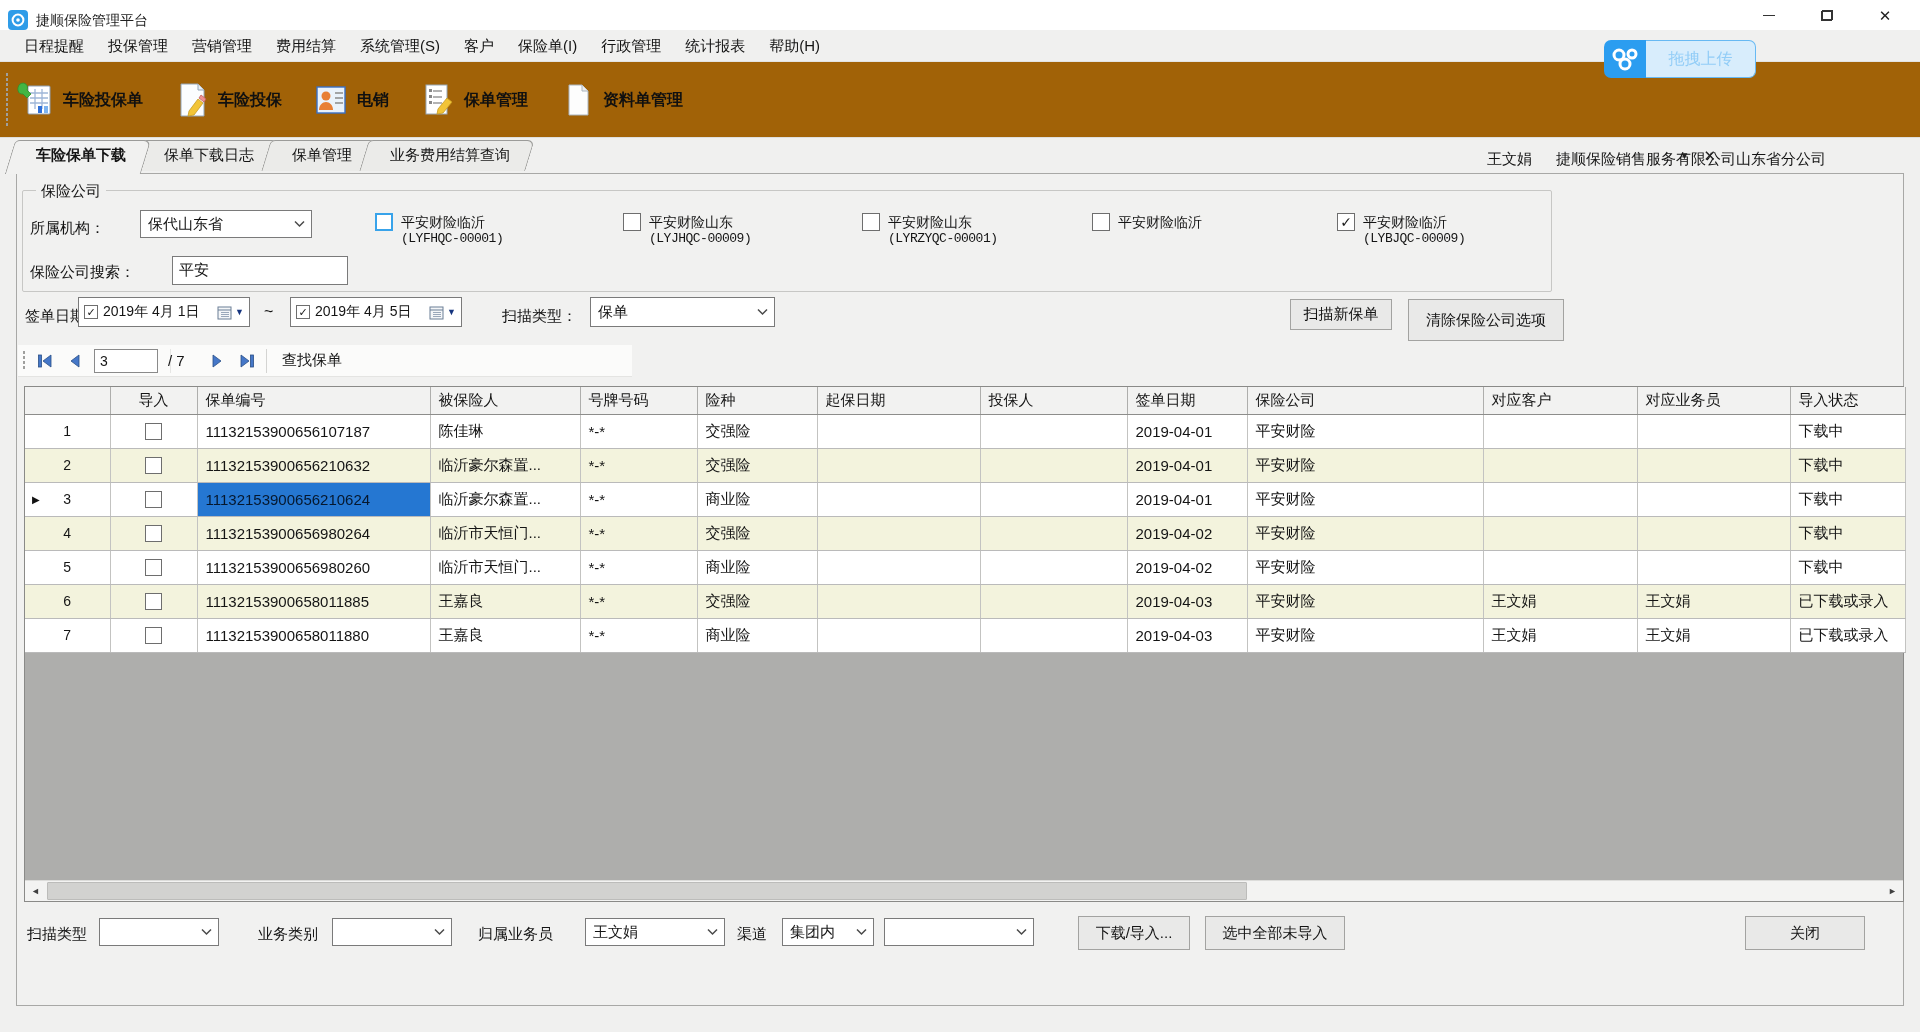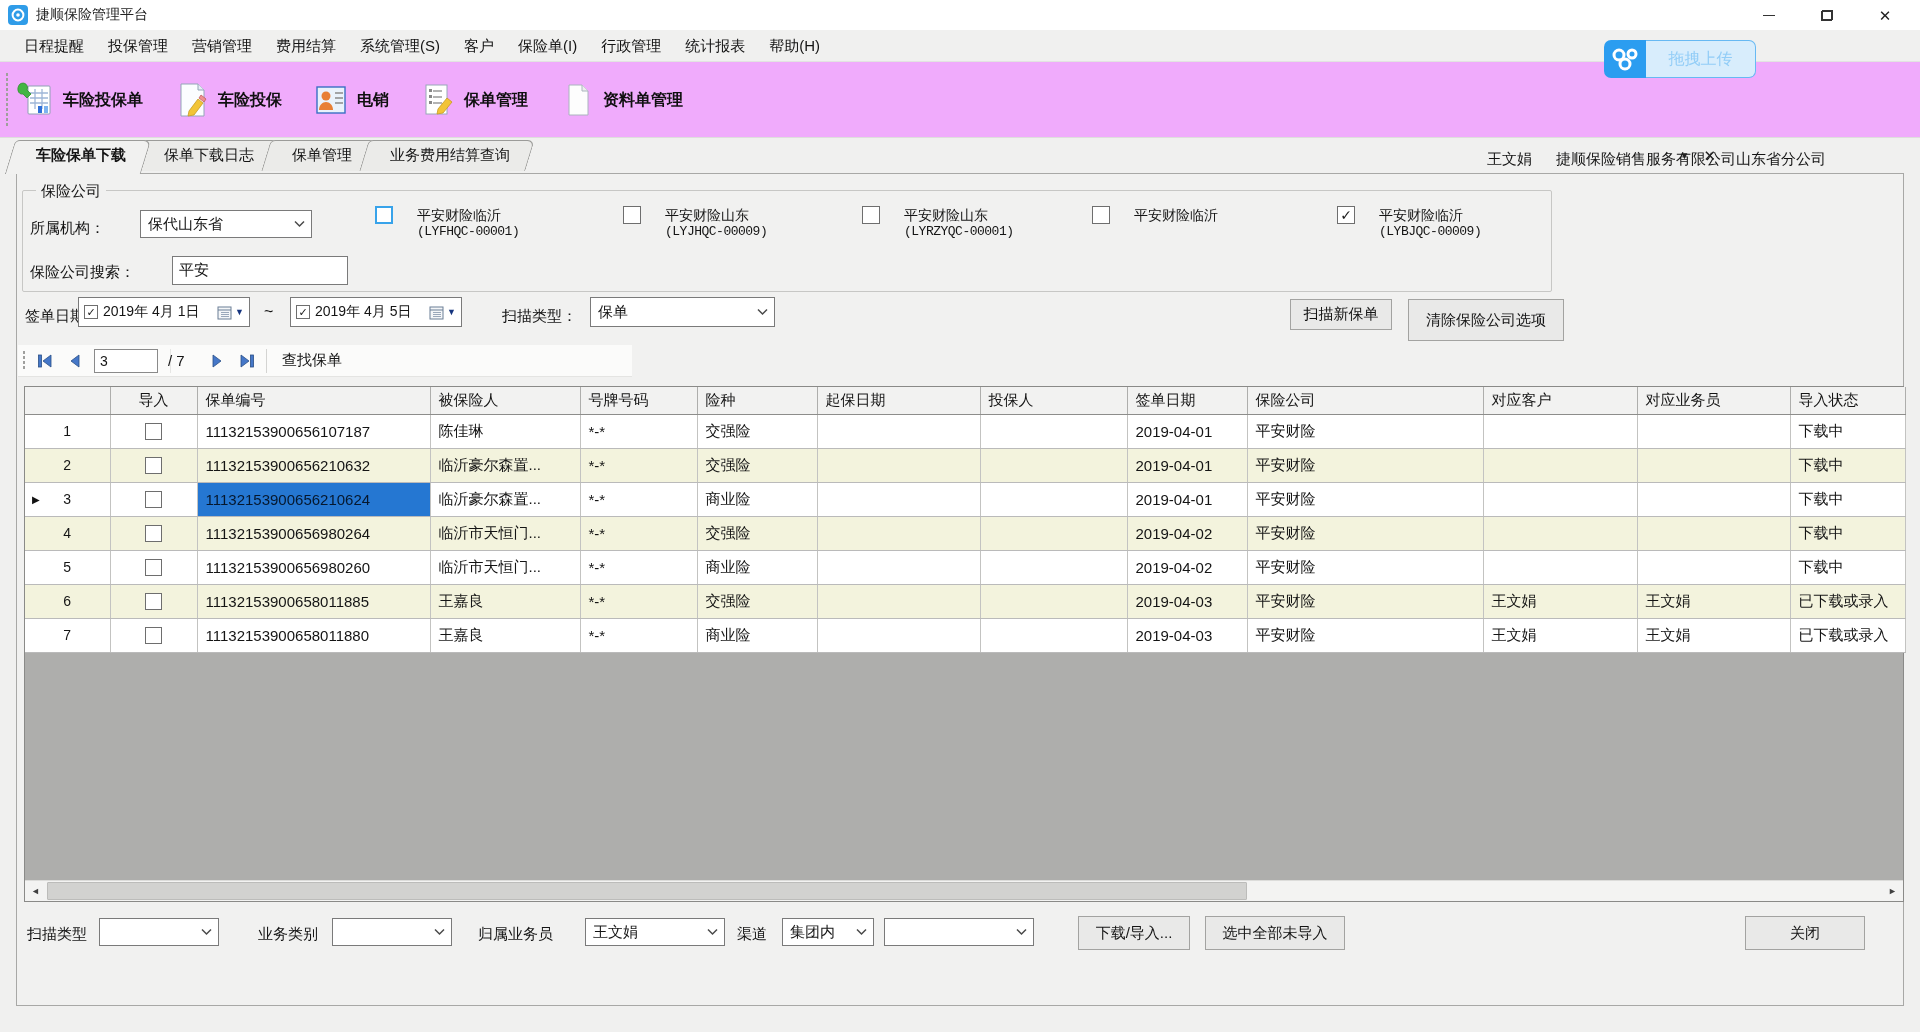--- a/index.html
+++ b/index.html
@@ -1,42 +1,42 @@
 <!DOCTYPE html>
 <html><head>
 <meta charset="utf-8">
 <style>
   *{box-sizing:border-box;margin:0;padding:0}
   html,body{width:1920px;height:1032px;overflow:hidden}
   body{font-family:"Liberation Sans","DejaVu Sans",sans-serif;color:#141414;background:#f0f0ef}
   #screen{position:relative;width:1920px;height:1032px;background:#f0f0ef}
 
   
-  .titlebar{position:absolute;left:0;top:0;width:1920px;height:30px;background:#ffffff;display:flex;align-items:center}
+  .titlebar{position:absolute;left:0;top:0;width:1920px;height:30px;background:#ffffff;display:flex;align-items:flex-end}
   .app-logo{margin-left:8px;width:20px;height:20px;border-radius:4px;background:#2f9ce8;display:flex;align-items:center;justify-content:center;flex:none}
   .title-text{margin-left:8px;font-size:14px;color:#222}
   .win-controls{position:absolute;right:6px;top:0;height:30px;display:flex}
   .win-btn{width:58px;height:30px;display:flex;align-items:center;justify-content:center;color:#333;cursor:default}
   .min-glyph{display:block;width:12px;height:0;border-top:1.6px solid #333}
   .restore-glyph{position:relative;width:12px;height:11px}
   .restore-glyph::before{content:"";position:absolute;left:0;bottom:0;width:9px;height:8px;border:1.4px solid #333;background:#fff}
   .restore-glyph::after{content:"";position:absolute;right:0;top:0;width:9px;height:8px;border:1.4px solid #333}
   .close-glyph{font-size:15px;line-height:1;color:#222}
 
   
   .menubar{position:absolute;left:0;top:30px;width:1920px;height:32px;background:#f0f0ef;border-bottom:1px solid #e3e3e1;display:flex;align-items:center;padding-left:12px}
   .menu-item{padding:0 12px;font-size:15px;height:32px;line-height:32px;white-space:nowrap}
 
   
   .upload-btn{position:absolute;left:1604px;top:40px;height:38px;display:flex;z-index:5}
   .upl-icon{width:42px;height:38px;background:#2b9df0;border-radius:7px 0 0 7px;display:flex;align-items:center;justify-content:center}
   .upl-label{width:110px;height:38px;background:#d8edfc;border:1px solid #67b9f3;border-left:none;border-radius:0 7px 7px 0;display:flex;align-items:center;justify-content:center;font-size:16px;color:#92cdf7}
 
   
-  .toolbar{position:absolute;left:0;top:62px;width:1920px;height:76px;background:#f0abfc;border-bottom:1px solid #dededc}
+  .toolbar{position:absolute;left:0;top:62px;width:1920px;height:76px;background:#a16207;border-bottom:1px solid #dededc}
   .grip{position:absolute;width:4px;background-image:radial-gradient(#9f9f9d 42%,transparent 45%);background-size:4px 5px}
   .toolbar-grip{left:5px;top:10px;bottom:10px}
   .tool-items{position:absolute;left:16px;top:8px;height:60px;display:flex;align-items:center;gap:30px}
   .tool-btn{display:flex;align-items:center;gap:7px;cursor:default}
   .tool-icon{display:flex;align-items:center;justify-content:center}
   .tool-label{font-size:16px;font-weight:bold;color:#101010;white-space:nowrap}
   .user-name{position:absolute;left:1487px;top:88px;font-size:15px}
   .company-name{position:absolute;left:1556px;top:88px;font-size:15px}
 
   
@@ -60,21 +60,21 @@
 
   .form-label{position:absolute;font-size:15px;white-space:nowrap;z-index:4}
   .combo{position:absolute;background:#fff;border:1px solid #7a7a7a;display:flex;align-items:center;padding:0 24px 0 7px;font-size:15px;z-index:4;white-space:nowrap}
   .combo .chev{position:absolute;right:6px;top:50%;transform:translateY(-50%)}
   .textbox{position:absolute;background:#fff;border:1px solid #7a7a7a;font-size:15px;display:flex;align-items:center;padding:0 6px;z-index:4}
 
   
   .checkbox{width:18px;height:18px;background:#fff;border:1px solid #6e6e6e;display:inline-flex;align-items:center;justify-content:center;font-size:14px;line-height:1;color:#1a1a1a;flex:none}
   .checkbox.focused{border:2px solid #38a3ea}
   .checkbox.checked::after{content:"✓"}
-  .company{position:absolute;top:206px;display:flex;gap:24px;z-index:4}
+  .company{position:absolute;top:213px;display:flex;gap:8px;z-index:4}
   .company .labels{display:flex;flex-direction:column;line-height:1.3}
   .company .name{font-size:14px}
   .company .code{font-size:13px;font-family:"Liberation Mono","DejaVu Sans Mono",monospace;letter-spacing:-0.5px}
   .company.c0{left:375px}.company.c1{left:623px}.company.c2{left:862px}.company.c3{left:1092px}.company.c4{left:1337px}
 
   
   .datepicker{position:absolute;height:30px;background:#fff;border:1px solid #7a7a7a;display:flex;align-items:center;gap:5px;padding:0 5px;font-size:14px;z-index:4}
   .dp-check{width:14px;height:14px;border:1px solid #6e6e6e;background:#fff;display:inline-flex;align-items:center;justify-content:center;font-size:11px;flex:none}
   .dp-check.checked::after{content:"✓"}
   .dp-text{white-space:nowrap}

